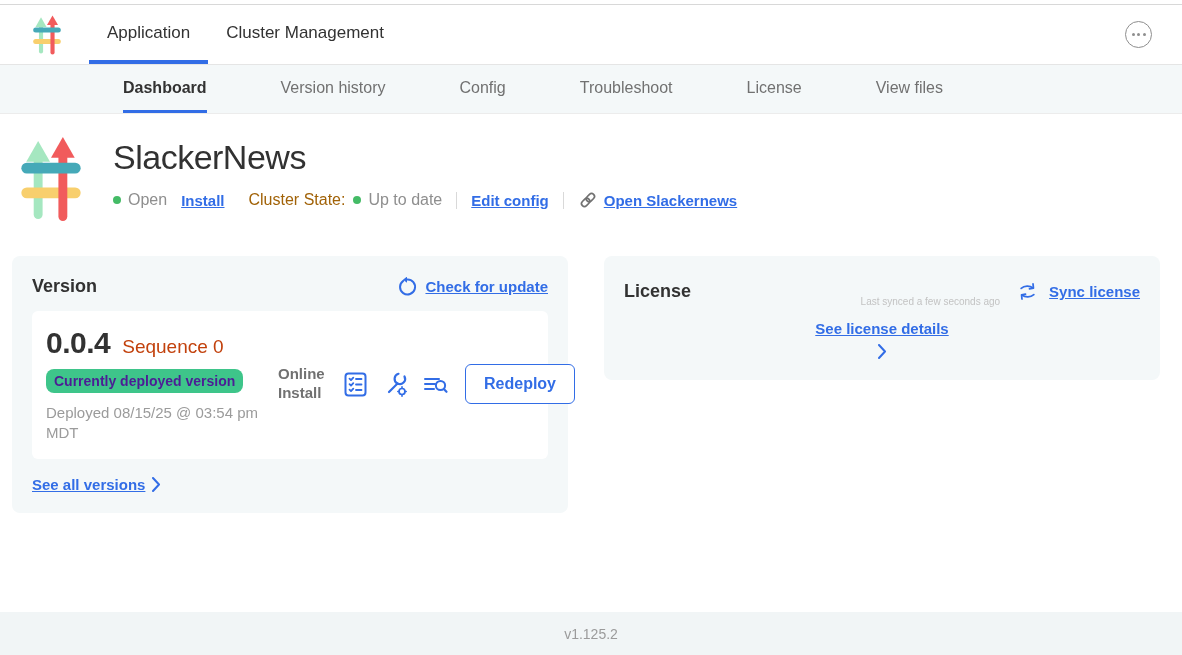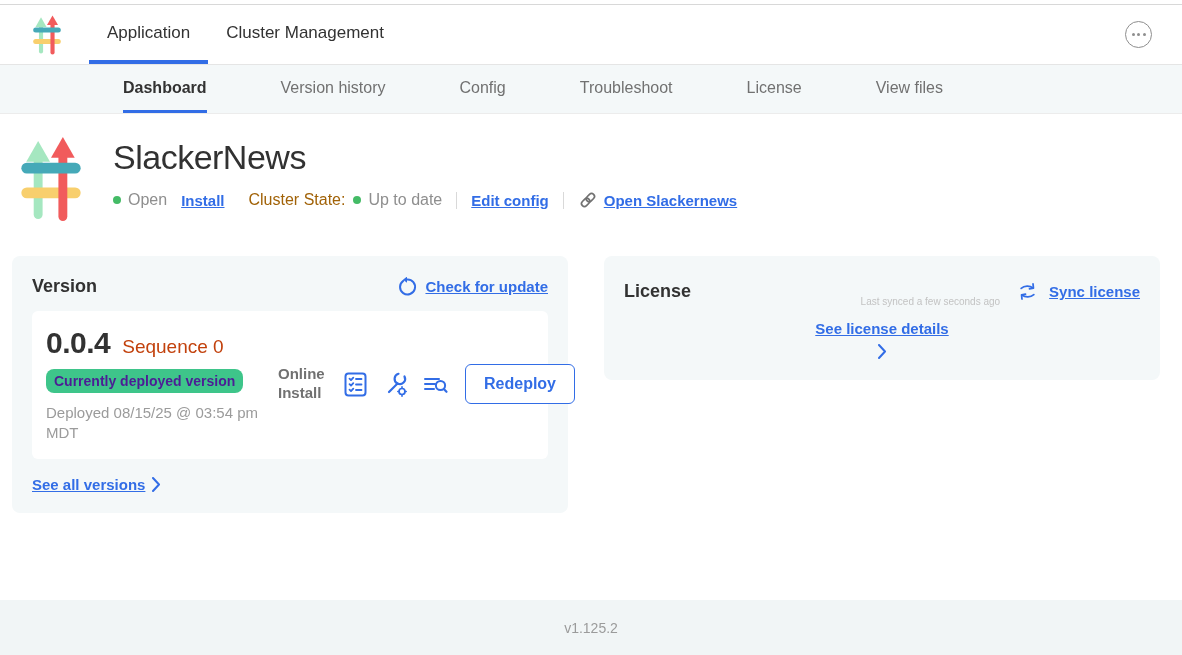--- a/index.html
+++ b/index.html
@@ -74,21 +74,21 @@
   .inner-card.license-inner { padding: 17px 18px 21px 18px; }
   .customer-row { display: flex; align-items: center; gap: 13px; }
   .customer-name { font-size: 20px; font-weight: 700; color: #323232; }
   .channel-badge { background: #e9f1fb; color: #6d9cd1; font-size: 14px; padding: 4px 9px; border-radius: 4px; }
   .license-row { display: flex; align-items: center; gap: 14px; margin-top: 19px; }
   .license-type-tag { background: #e3e3e3; border-radius: 4px; padding: 3px 8px 3px 5px; display: flex; align-items: center; gap: 2px; font-size: 14px; font-weight: 700; color: #323232; }
   .code-glyph { font-size: 11px; font-weight: 700; letter-spacing: -1px; color: #323232; }
   .expiry { font-size: 16px; color: #9b9b9b; }
 
   
-  .footer { position: absolute; left: 0; right: 0; bottom: 0; height: 55px; background: #f1f5f6; display: flex; align-items: center; justify-content: center; font-size: 14px; color: #9b9b9b; }
+  .footer { position: absolute; left: 0; right: 0; bottom: 0; height: 43px; background: #f1f5f6; display: flex; align-items: center; justify-content: center; font-size: 14px; color: #9b9b9b; }
 </style>
 </head>
 <body>
 
 <svg width="0" height="0" style="position:absolute">
   <defs>
     <g id="hash-logo">
 
       <rect x="12.5" y="18" width="9" height="66" rx="4.5" fill="#a5e7c0"></rect>
       <polygon points="17,5 5,26 29,26" fill="#a5e7c0"></polygon>

